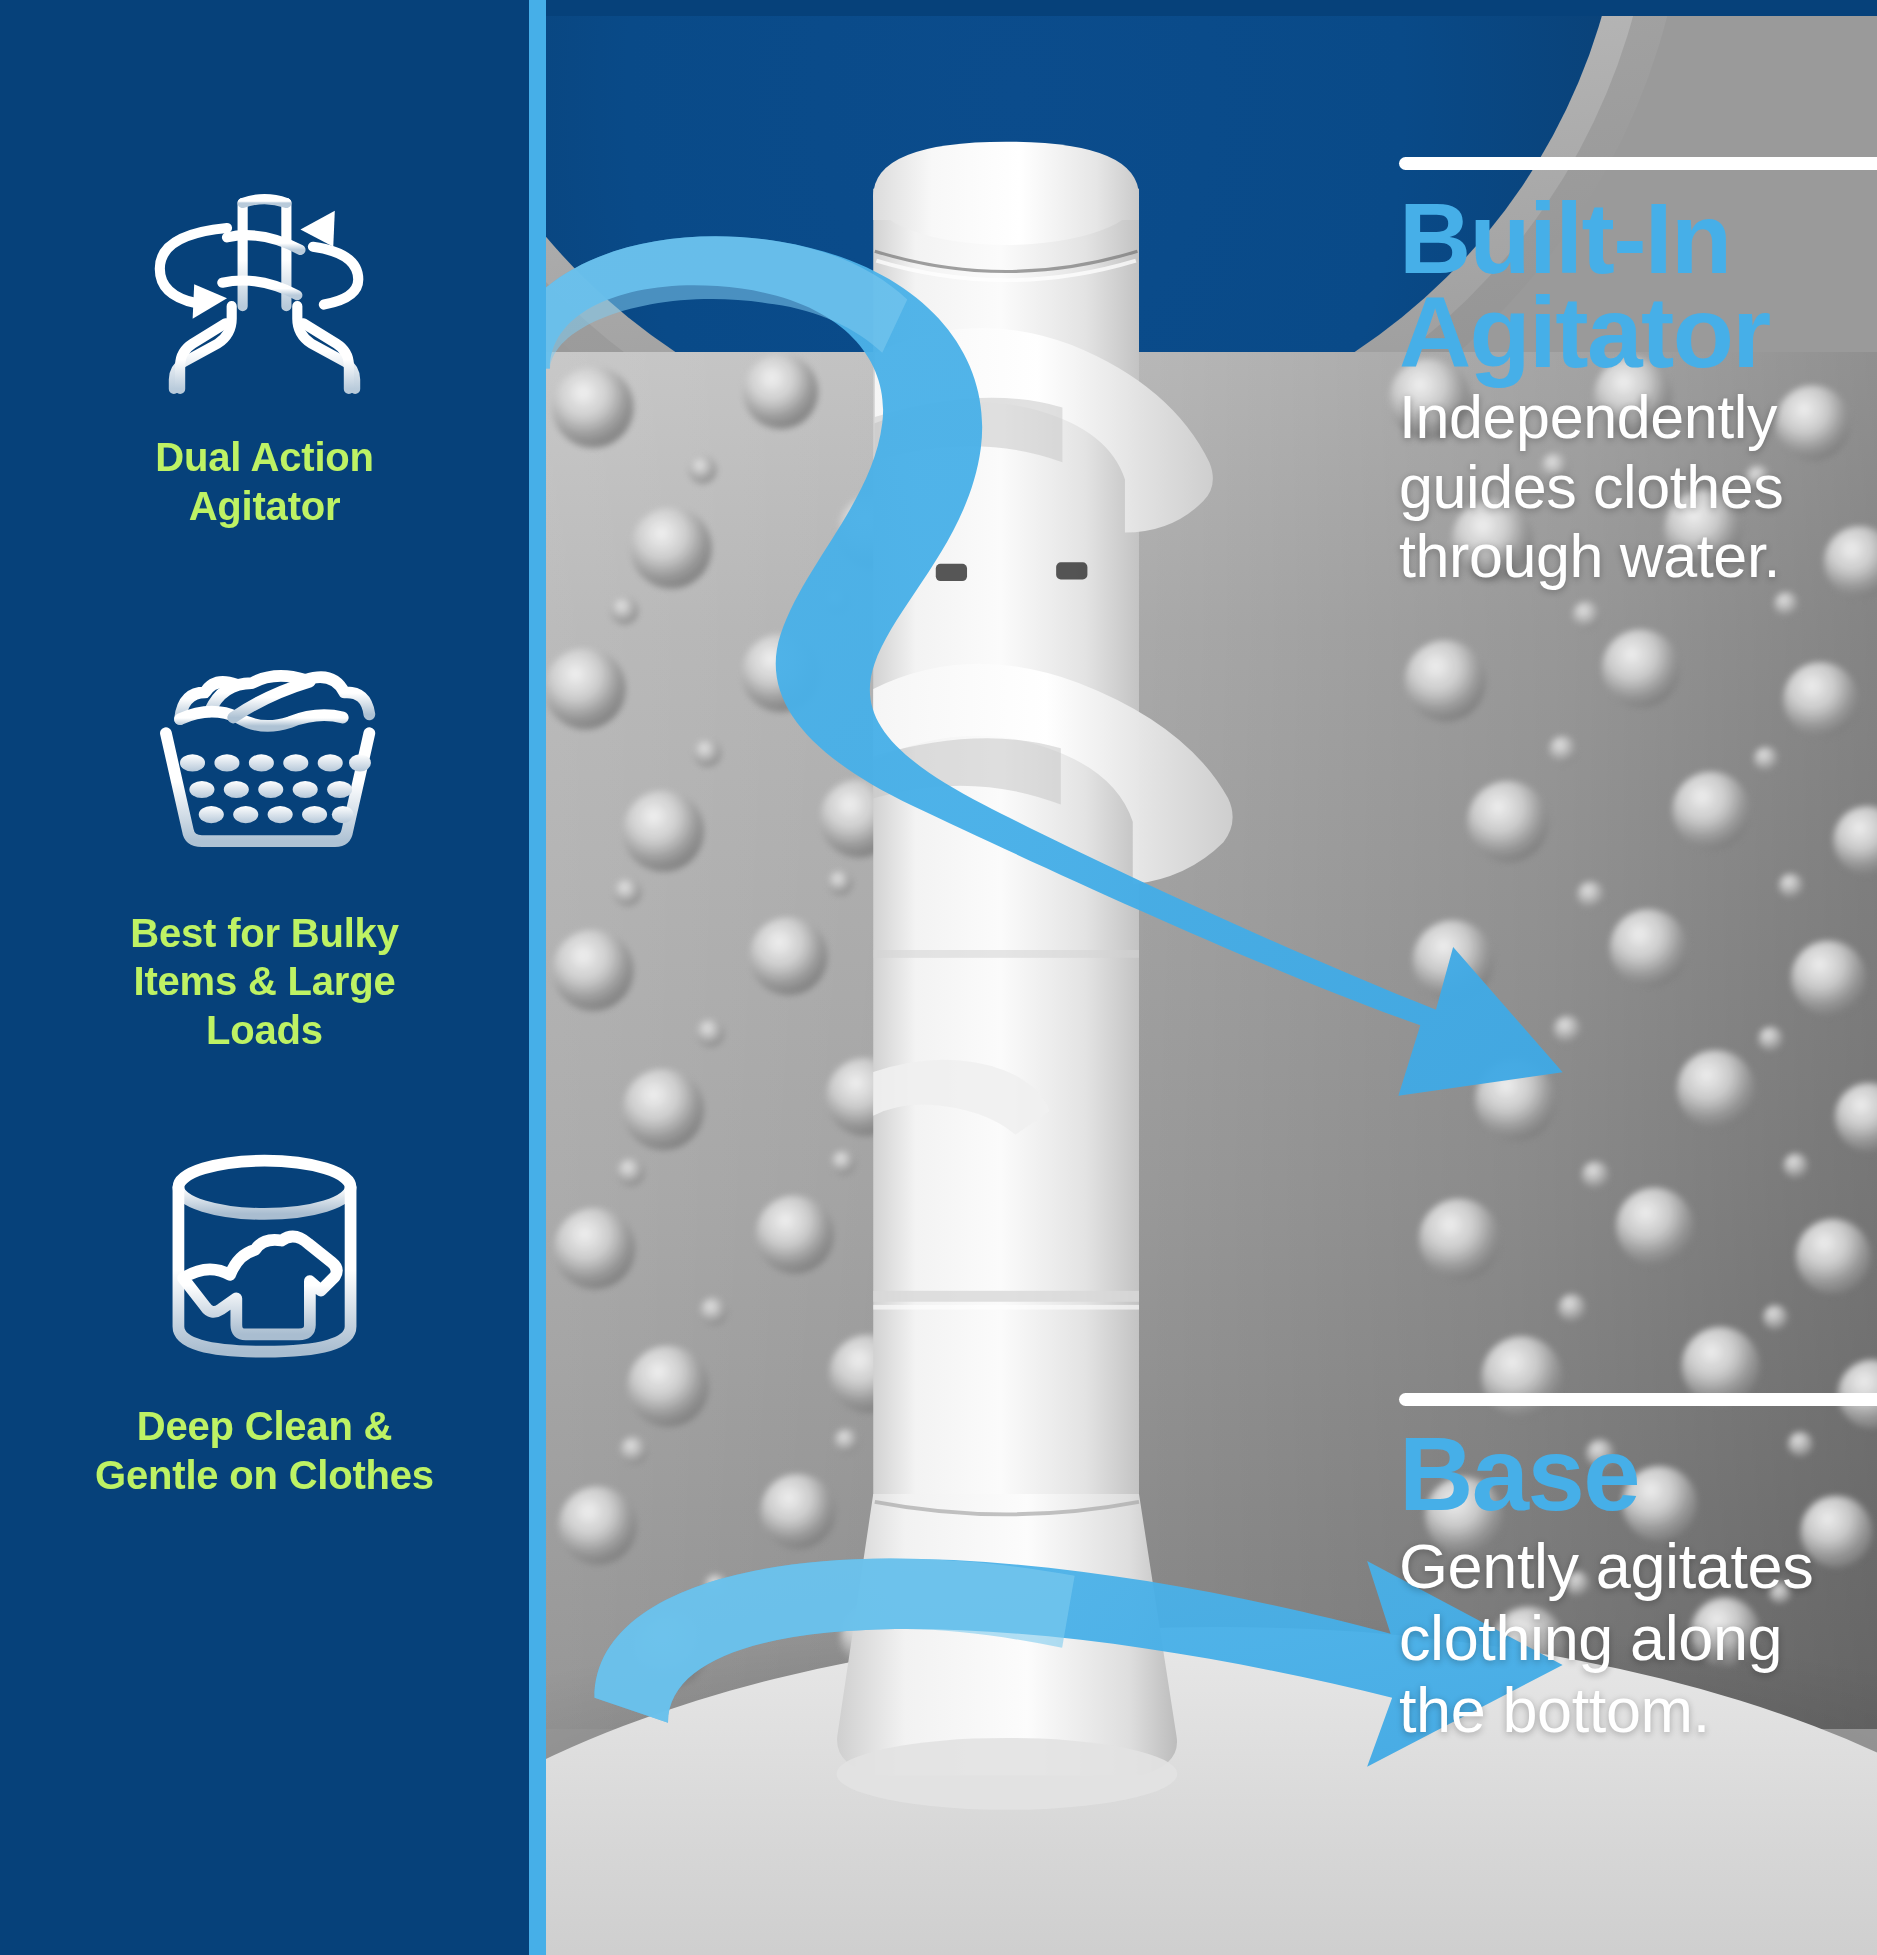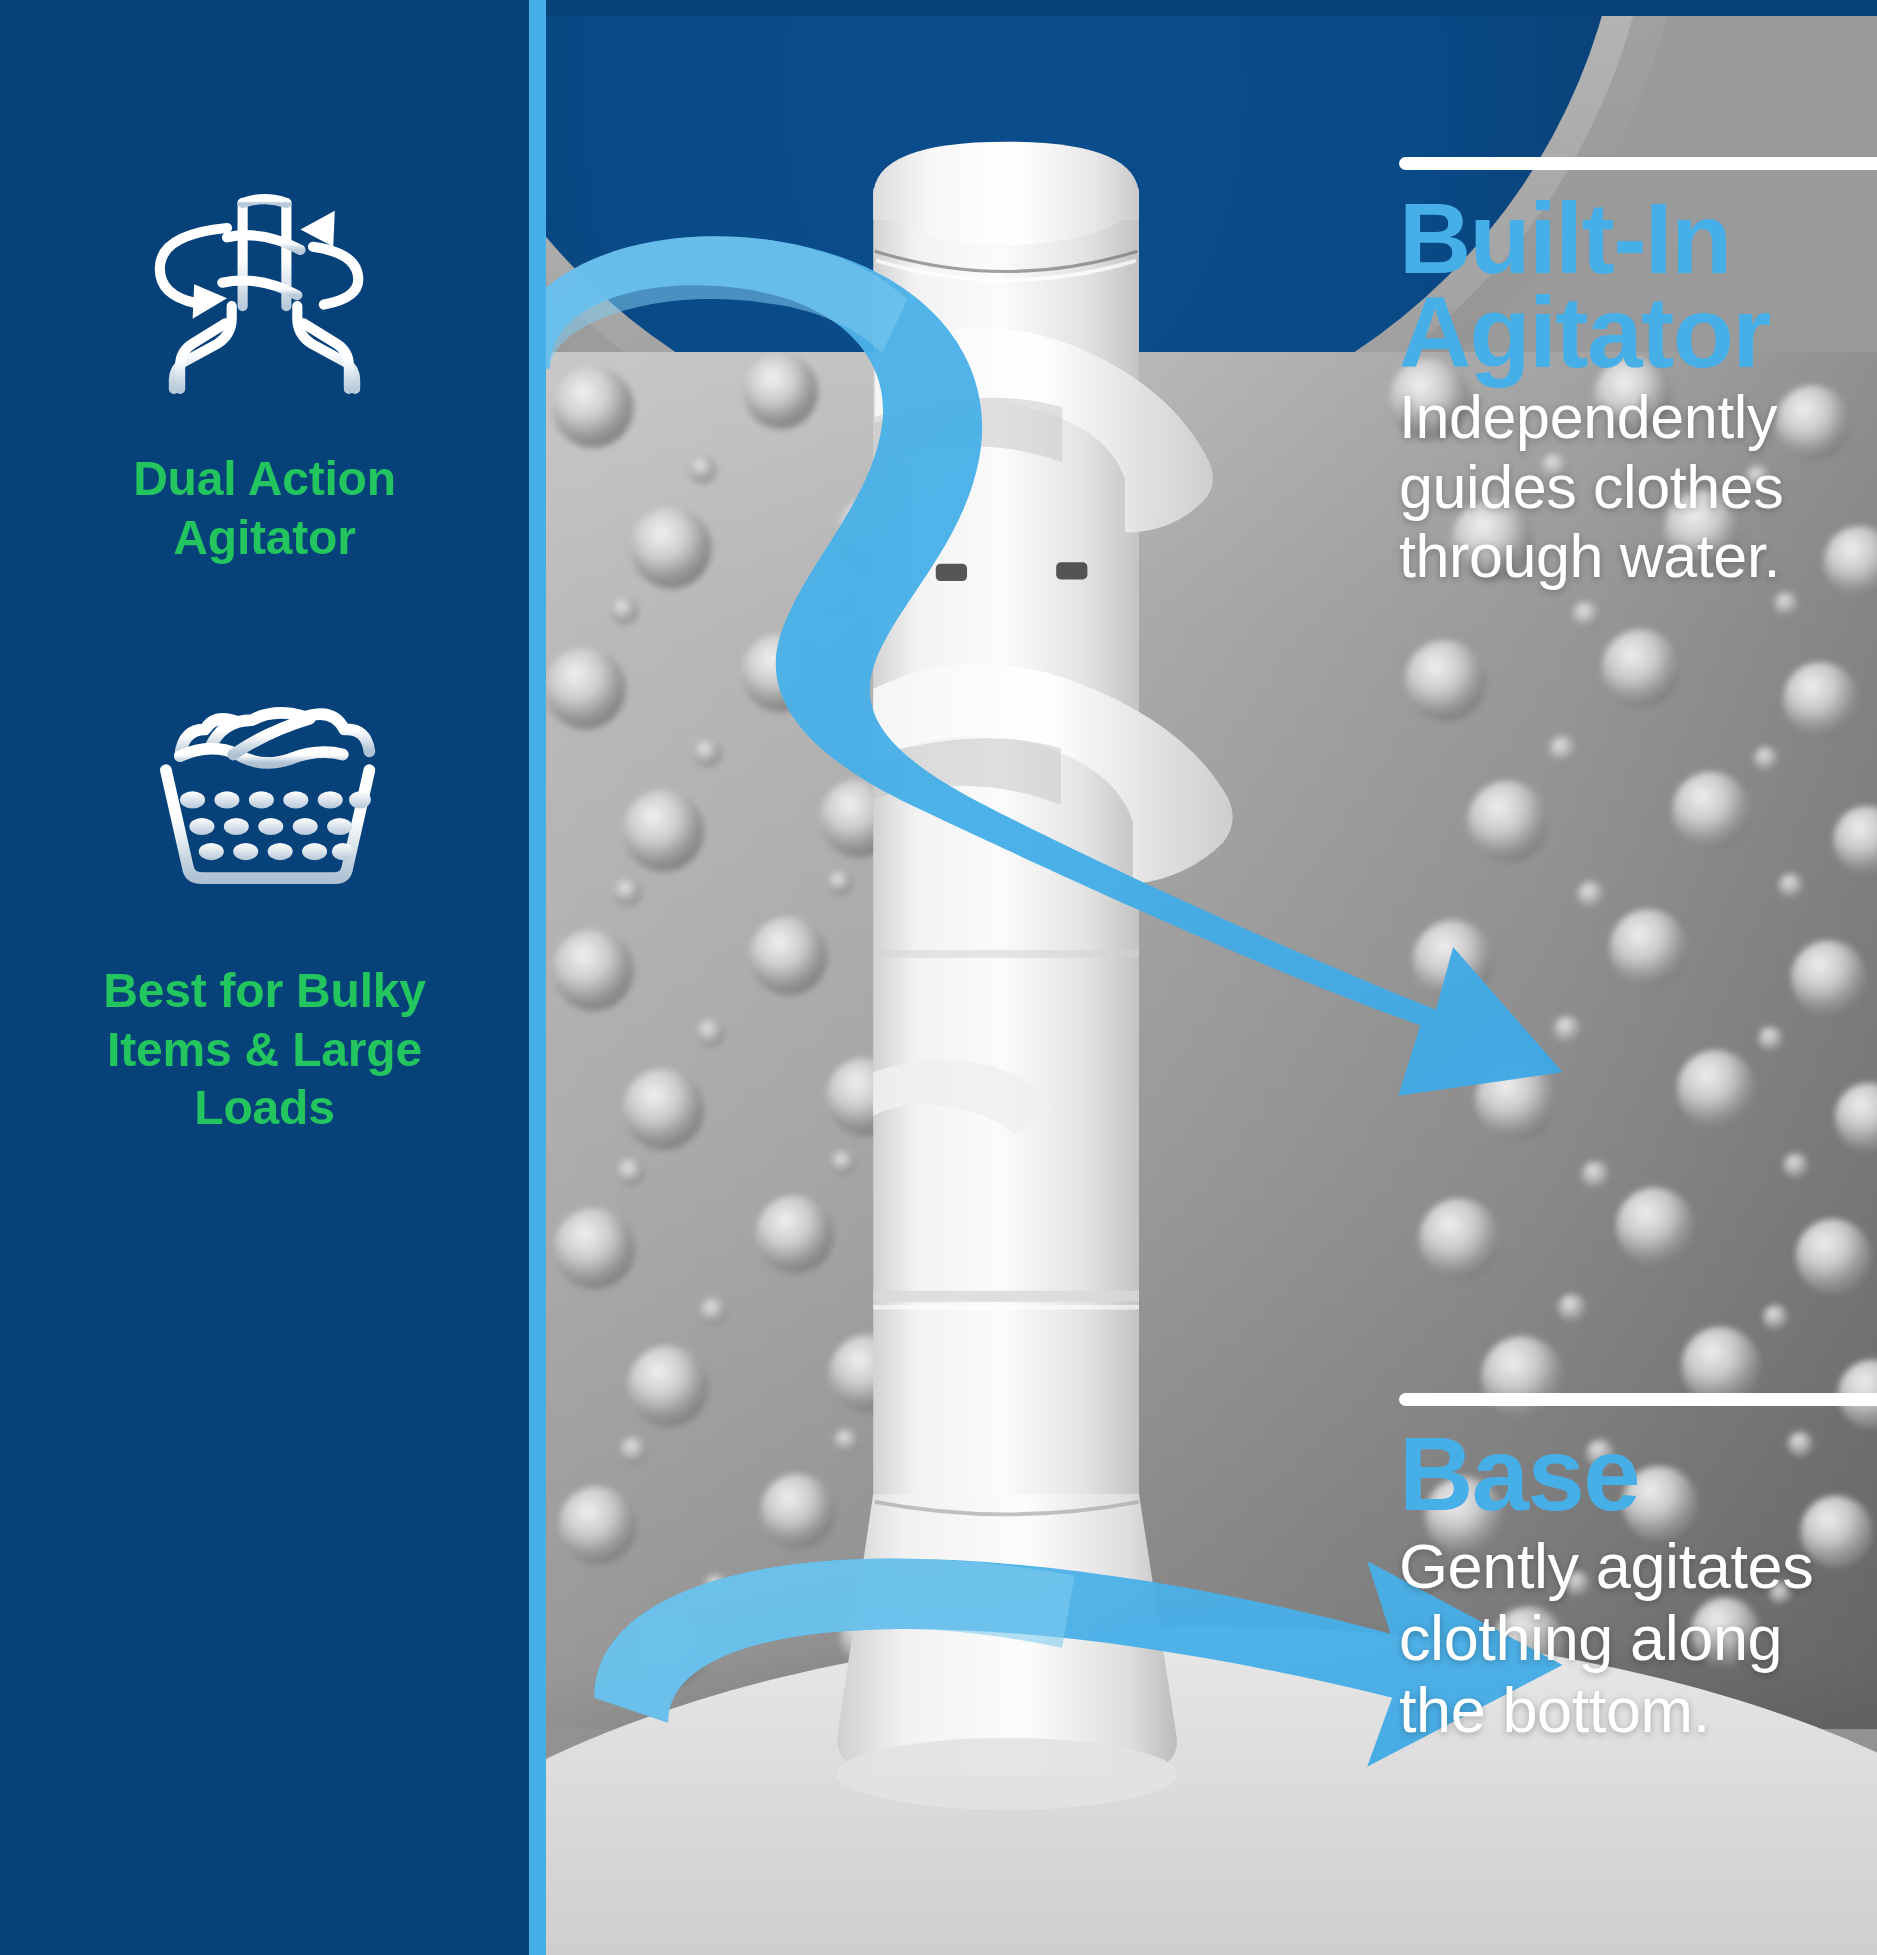--- a/index.html
+++ b/index.html
@@ -61,23 +61,23 @@
     align-items: center;
     justify-content: center;
   }
   .feature-icon-sm {
     width: 329px;
     height: 235px;
   }
   .feature-icon svg { display: block; }
 
   .feature-label {
-    margin-top: 43px;
-    color: #22c55e;
-    font-size: 48px;
+    margin-top: 26px;
+    color: #bef264;
+    font-size: 40px;
     font-weight: bold;
     line-height: 1.22;
     text-align: center;
     letter-spacing: -0.2px;
     max-width: 391px;
     white-space: pre-line;
   }
 
   
   .photo {
@@ -330,20 +330,44 @@
             <ellipse cx="264" cy="228" rx="16" ry="11"></ellipse>
             <ellipse cx="300" cy="228" rx="14" ry="11"></ellipse>
           </g>
         </svg>
       </div>
       <div class="feature-label">Best for Bulky
 Items &amp; Large
 Loads</div>
     </div>
 
+    <div class="feature feature-3">
+      <div class="feature-icon feature-icon-sm">
+        <svg width="313" height="227" viewBox="0 0 400 290">
+          <defs>
+            <linearGradient id="gw3" x1="0" y1="0" x2="0" y2="1">
+              <stop offset="0%" stop-color="#ffffff"></stop>
+              <stop offset="50%" stop-color="#ffffff"></stop>
+              <stop offset="100%" stop-color="#a9bdd0"></stop>
+            </linearGradient>
+          </defs>
+          <g fill="none" stroke="url(#gw3)" stroke-width="15" stroke-linecap="round" stroke-linejoin="round">
+
+            <ellipse cx="200" cy="54" rx="110" ry="34"></ellipse>
+            <path d="M90 54 L90 232 Q90 264 200 264 Q310 264 310 232 L310 54"></path>
+
+            <path d="M96 170 Q128 150 156 166 Q166 140 188 134 Q198 118 222 122 Q238 110 256 126 L286 150
+                     Q296 158 290 168 L272 186 L258 174 L258 230 Q258 242 244 242 L176 242
+                     Q164 242 164 230 L164 196 L144 210 Q132 218 124 206 Z"></path>
+          </g>
+        </svg>
+      </div>
+      <div class="feature-label">Deep Clean &amp;
+Gentle on Clothes</div>
+    </div>
 
   </div>
 
   <div class="accent-stripe"></div>
 
   <div class="photo">
 
     <div class="drum-rim"></div>
     <div class="drum-rim-inner"></div>
     <div class="drum-void"></div>

